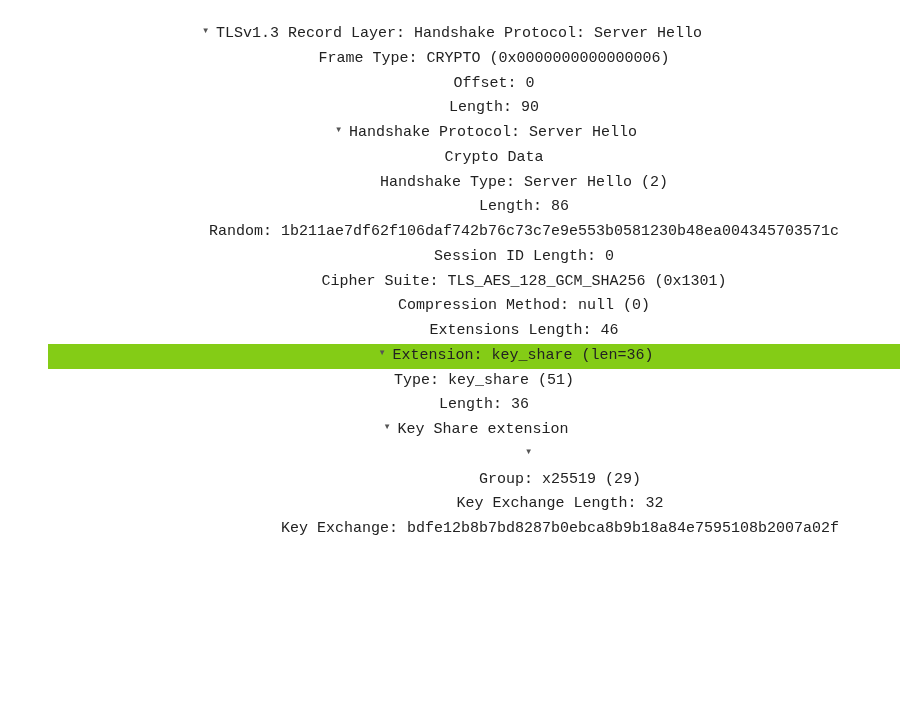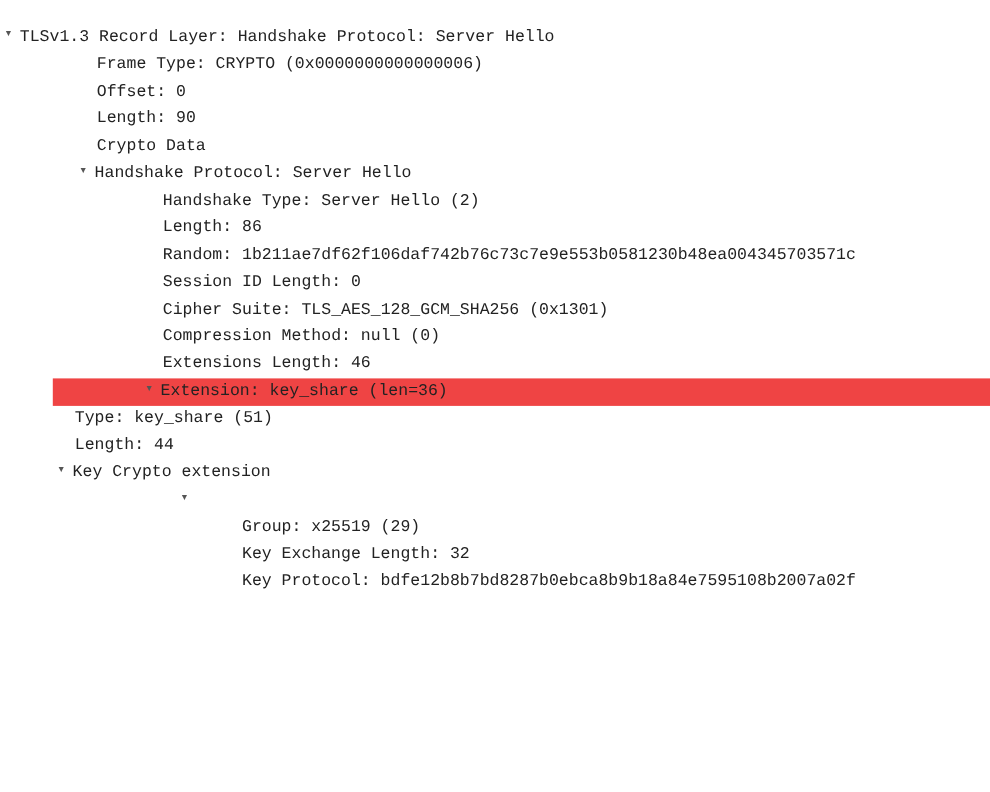--- a/index.html
+++ b/index.html
@@ -1,15 +1,15 @@
 <!DOCTYPE html>
 <html><head>
   <meta charset="utf-8">
   <style>
-    * { box-sizing: border-box; margin: 0; padding: 0; }
+    * { box-sizing: border-box; margin: 0; padding: 0; text-align: center; }
     body {
       font-family: "Consolas", "Menlo", "Courier New", monospace;
       font-size: 15px;
       line-height: 1.65;
       color: #222;
       background: #fff;
       width: 900px;
       height: 720px;
       overflow: hidden;
       padding-top: 22px;
@@ -33,42 +33,42 @@
       text-align: left;
       font-size: 11px;
       vertical-align: middle;
       color: #555;
       position: relative;
       top: -1px;
     }
     .caret.collapsed::before { content: "▶"; font-size: 10px; }
     .caret.expanded::before  { content: "▾"; font-size: 12px; }
     .sel {
-      background: #ef4444;
+      background: #84cc16;
       display: block;
     }
   </style>
 </head>
 <body>
 
 <div id="tree">
     <div class="row indent-0"><span class="caret expanded"></span><span>TLSv1.3 Record Layer: Handshake Protocol: Server Hello</span></div>
     <div class="row indent-1"><span>Frame Type: CRYPTO (0x0000000000000006)</span></div>
     <div class="row indent-1"><span>Offset: 0</span></div>
     <div class="row indent-1"><span>Length: 90</span></div>
+    <div class="row indent-1"><span class="caret expanded"></span><span>Handshake Protocol: Server Hello</span></div>
     <div class="row indent-1"><span>Crypto Data</span></div>
-    <div class="row indent-1"><span class="caret expanded"></span><span>Handshake Protocol: Server Hello</span></div>
     <div class="row indent-2"><span>Handshake Type: Server Hello (2)</span></div>
     <div class="row indent-2"><span>Length: 86</span></div>
     <div class="row indent-2"><span>Random: 1b211ae7df62f106daf742b76c73c7e9e553b0581230b48ea004345703571c</span></div>
     <div class="row indent-2"><span>Session ID Length: 0</span></div>
     <div class="row indent-2"><span>Cipher Suite: TLS_AES_128_GCM_SHA256 (0x1301)</span></div>
     <div class="row indent-2"><span>Compression Method: null (0)</span></div>
     <div class="row indent-2"><span>Extensions Length: 46</span></div>
     <div class="row indent-2 sel"><span class="caret expanded"></span><span>Extension: key_share (len=36)</span></div>
     <div class="row indent-3"><span>Type: key_share (51)</span></div>
-    <div class="row indent-3"><span>Length: 44</span></div>
-    <div class="row indent-3"><span class="caret expanded"></span><span>Key Crypto extension</span></div>
+    <div class="row indent-3"><span>Length: 36</span></div>
+    <div class="row indent-3"><span class="caret expanded"></span><span>Key Share extension</span></div>
     <div class="row indent-4"><span class="caret expanded"></span></div>
     <div class="row indent-5"><span>Group: x25519 (29)</span></div>
     <div class="row indent-5"><span>Key Exchange Length: 32</span></div>
-    <div class="row indent-5"><span>Key Protocol: bdfe12b8b7bd8287b0ebca8b9b18a84e7595108b2007a02f</span></div>
+    <div class="row indent-5"><span>Key Exchange: bdfe12b8b7bd8287b0ebca8b9b18a84e7595108b2007a02f</span></div>
   </div>
 
 </body></html>

